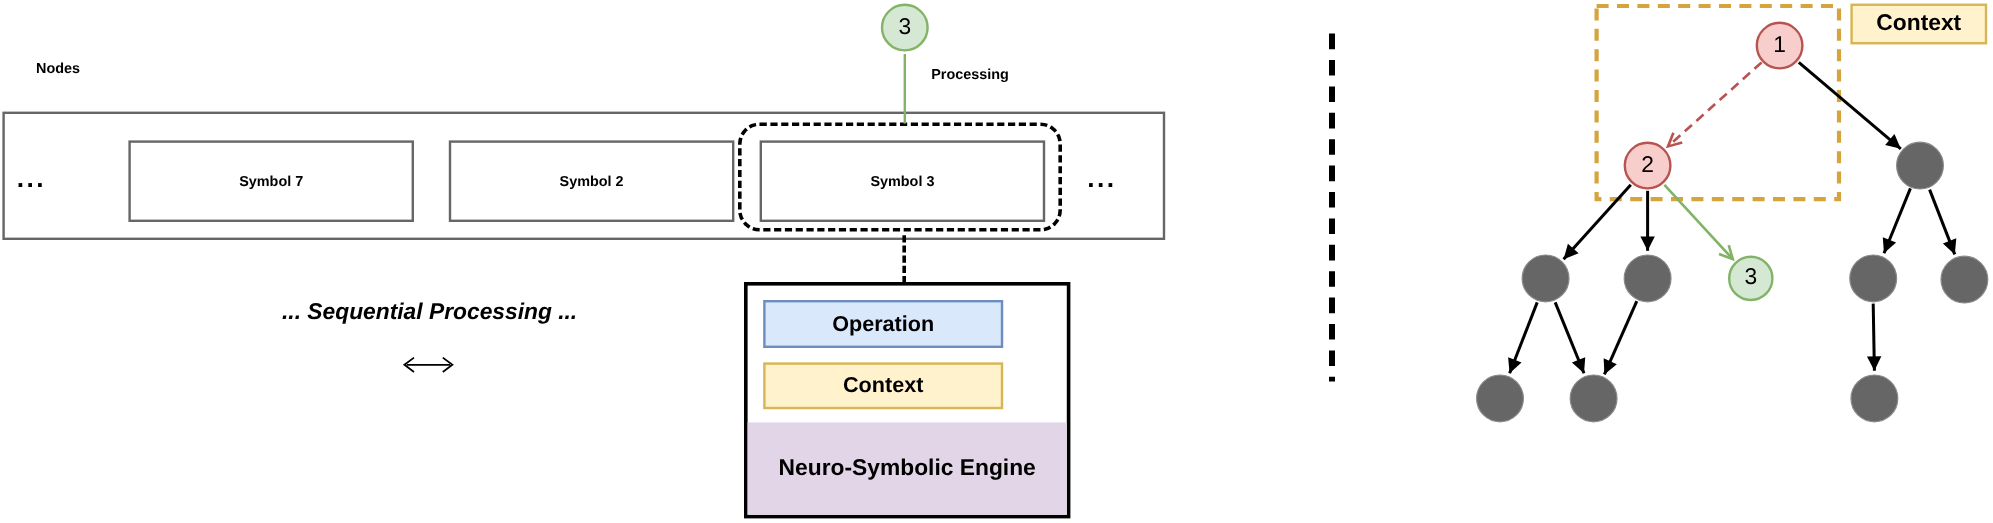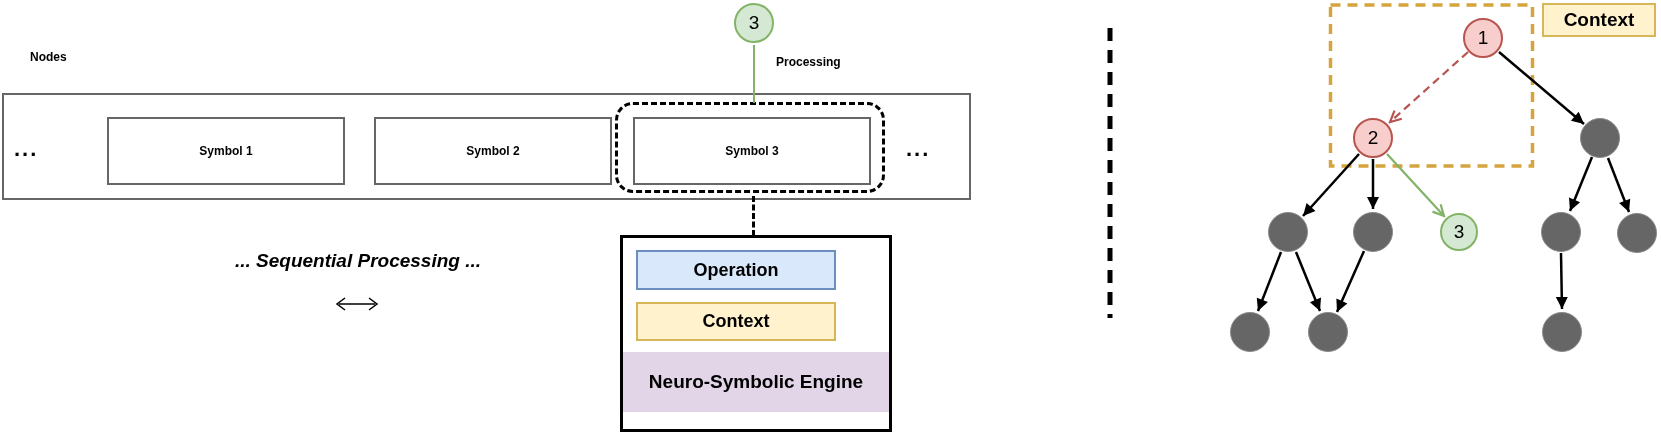--- a/index.html
+++ b/index.html
@@ -18,21 +18,21 @@
   .symbol-box { top:117px; width:238px; height:68px; border:2px solid #666; background:#fff; }
   .dashed-select { left:615px; top:102px; width:270px; height:91px; border:3px dashed #000; border-radius:18px; background:transparent; }
   .pred-circle { left:734px; top:3px; width:40px; height:40px; border-radius:50%;
     background:#d5e8d4; border:2.5px solid #82b366; font-size:19px; }
   .pred-line { left:753px; top:45px; width:2px; height:58px; background:#82b366; }
   .engine-connector { left:752px; top:196px; width:0; height:40px; border-left:3px dashed #000; }
   .engine-box { left:620px; top:235px; width:272px; height:197px; border:3px solid #000; background:#fff; }
   .engine-row { position:absolute; left:13px; width:200px; font-size:18px; font-weight:bold; }
   .op-row { top:12px; height:40px; background:#dae8fc; border:2px solid #6c8ebf; }
   .ctx-row { top:64px; height:39px; background:#fff2cc; border:2px solid #d6b656; }
-  .engine-title { position:absolute; left:0; top:114px; width:266px; height:60px;
+  .engine-title { position:absolute; left:0; top:114px; width:266px; height:77px;
     background:#e1d5e7; font-size:19px; font-weight:bold; }
   .seq-label { left:208px; top:250px; width:300px; text-align:center;
     font-style:italic; font-weight:bold; font-size:19px; }
 
   
   .tree-node { width:40px; height:40px; border-radius:50%; font-size:19px; }
   .node-red { background:#f8cecc; border:2.5px solid #b85450; }
   .node-green { background:#d5e8d4; border:2.5px solid #82b366; }
   .node-gray { background:#666666; border:1px solid #8a8a8a; }
   .context-tag { left:1542px; top:3px; width:114px; height:34px;
@@ -43,21 +43,21 @@
 <body>
 
 <div class="canvas">
 
   <div class="abs lbl" style="left:30px; top:50px;">Nodes</div>
 
   <div class="abs outer-rect"></div>
 
   <div class="abs ellipsis" style="left:14px; top:136px;">...</div>
 
-  <div class="abs symbol-box center lbl" style="left:107px;">Symbol 1</div>
+  <div class="abs symbol-box center lbl" style="left:107px;">Symbol 7</div>
   <div class="abs symbol-box center lbl" style="left:374px;text-align:right;">Symbol 2</div>
   <div class="abs symbol-box center lbl" style="left:633px;">Symbol 3</div>
 
   <div class="abs dashed-select"></div>
 
   <div class="abs ellipsis" style="left:906px; top:136px;">...</div>
 
   <div class="abs pred-circle center">3</div>
   <div class="abs pred-line"></div>
   <div class="abs lbl" style="left:776px; top:55px;">Processing</div>

